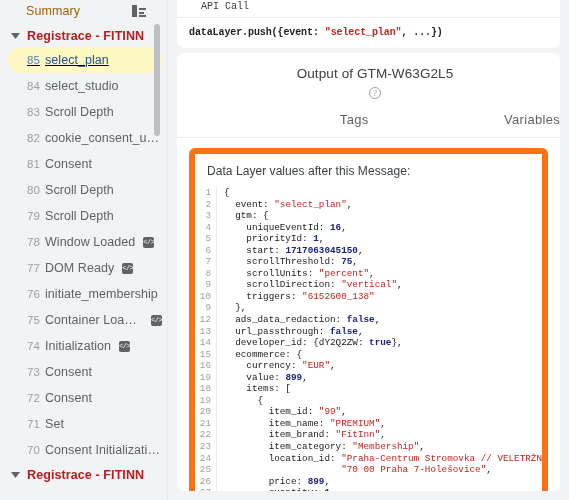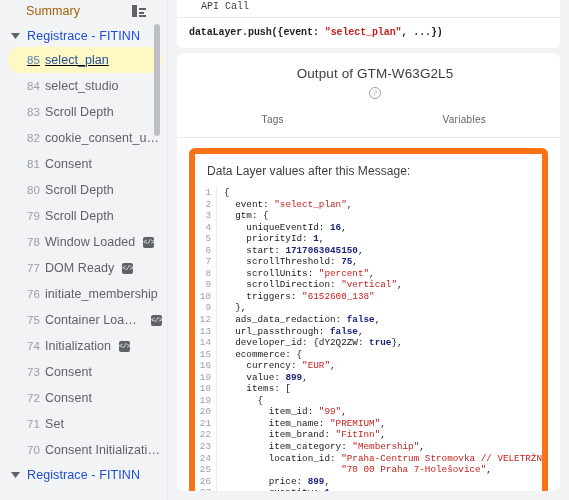--- a/index.html
+++ b/index.html
@@ -75,22 +75,22 @@
     display: flex;
     justify-content: center;
     align-items: center;
     color: #5f6368;
     font-size: 8px;
     line-height: 1;
   }
   .caret svg { display: block; }
   .group-title {
     font-size: 12.5px;
-    color: #1d4ed8;
-    font-weight: normal;
+    color: #b91c1c;
+    font-weight: bold;
     letter-spacing: .1px;
     padding-left: 4px;
   }
   .event-row {
     display: flex;
     align-items: center;
     height: 26px;
     margin: 0 6px 0 8px;
     padding-left: 19px;
     border-radius: 13px;
@@ -219,22 +219,22 @@
     text-align: center;
     font-family: "Liberation Serif", serif;
   }
   .tabs {
     display: flex;
     position: relative;
     height: 28px;
   }
   .tab {
     flex: 1;
-    text-align: center;
-    font-size: 10px;
+    text-align: right;
+    font-size: 13px;
     color: #5f6368;
     letter-spacing: .3px;
     cursor: pointer;
     line-height: 20px;
   }
   .tabs-underline {
     position: absolute;
     left: 0; right: 0; bottom: 0;
     height: 1px;
     background: #e8eaed;

